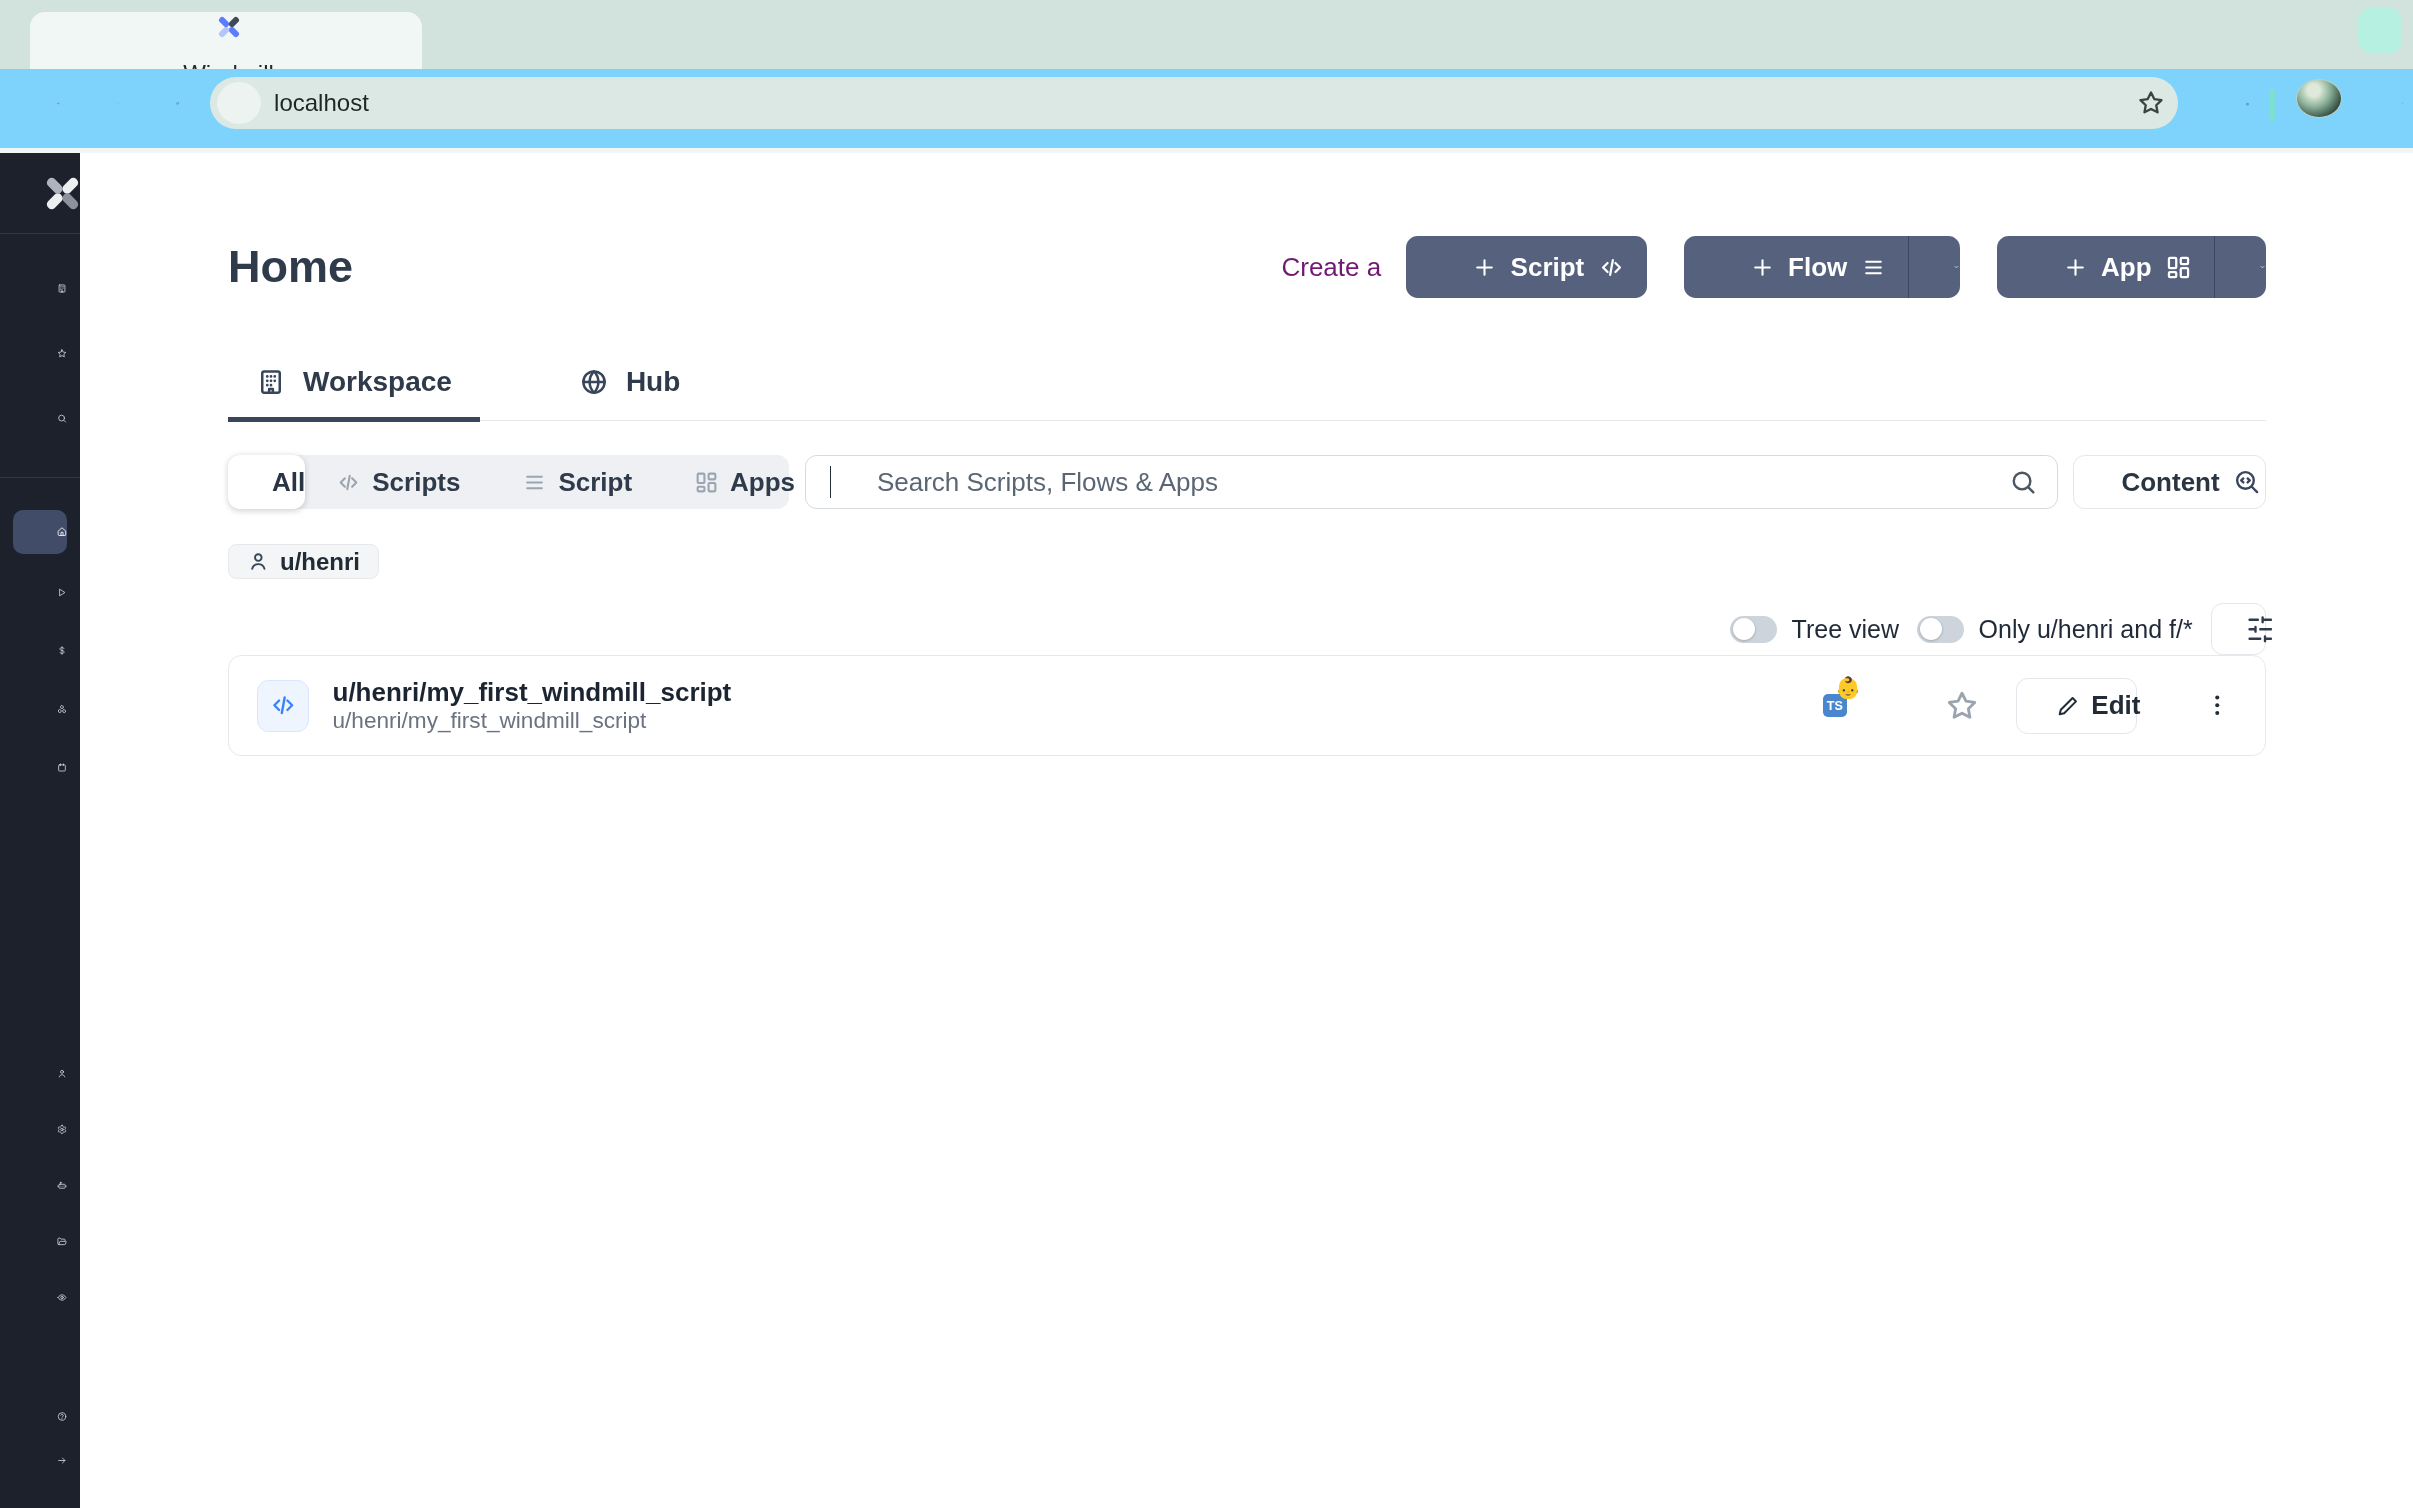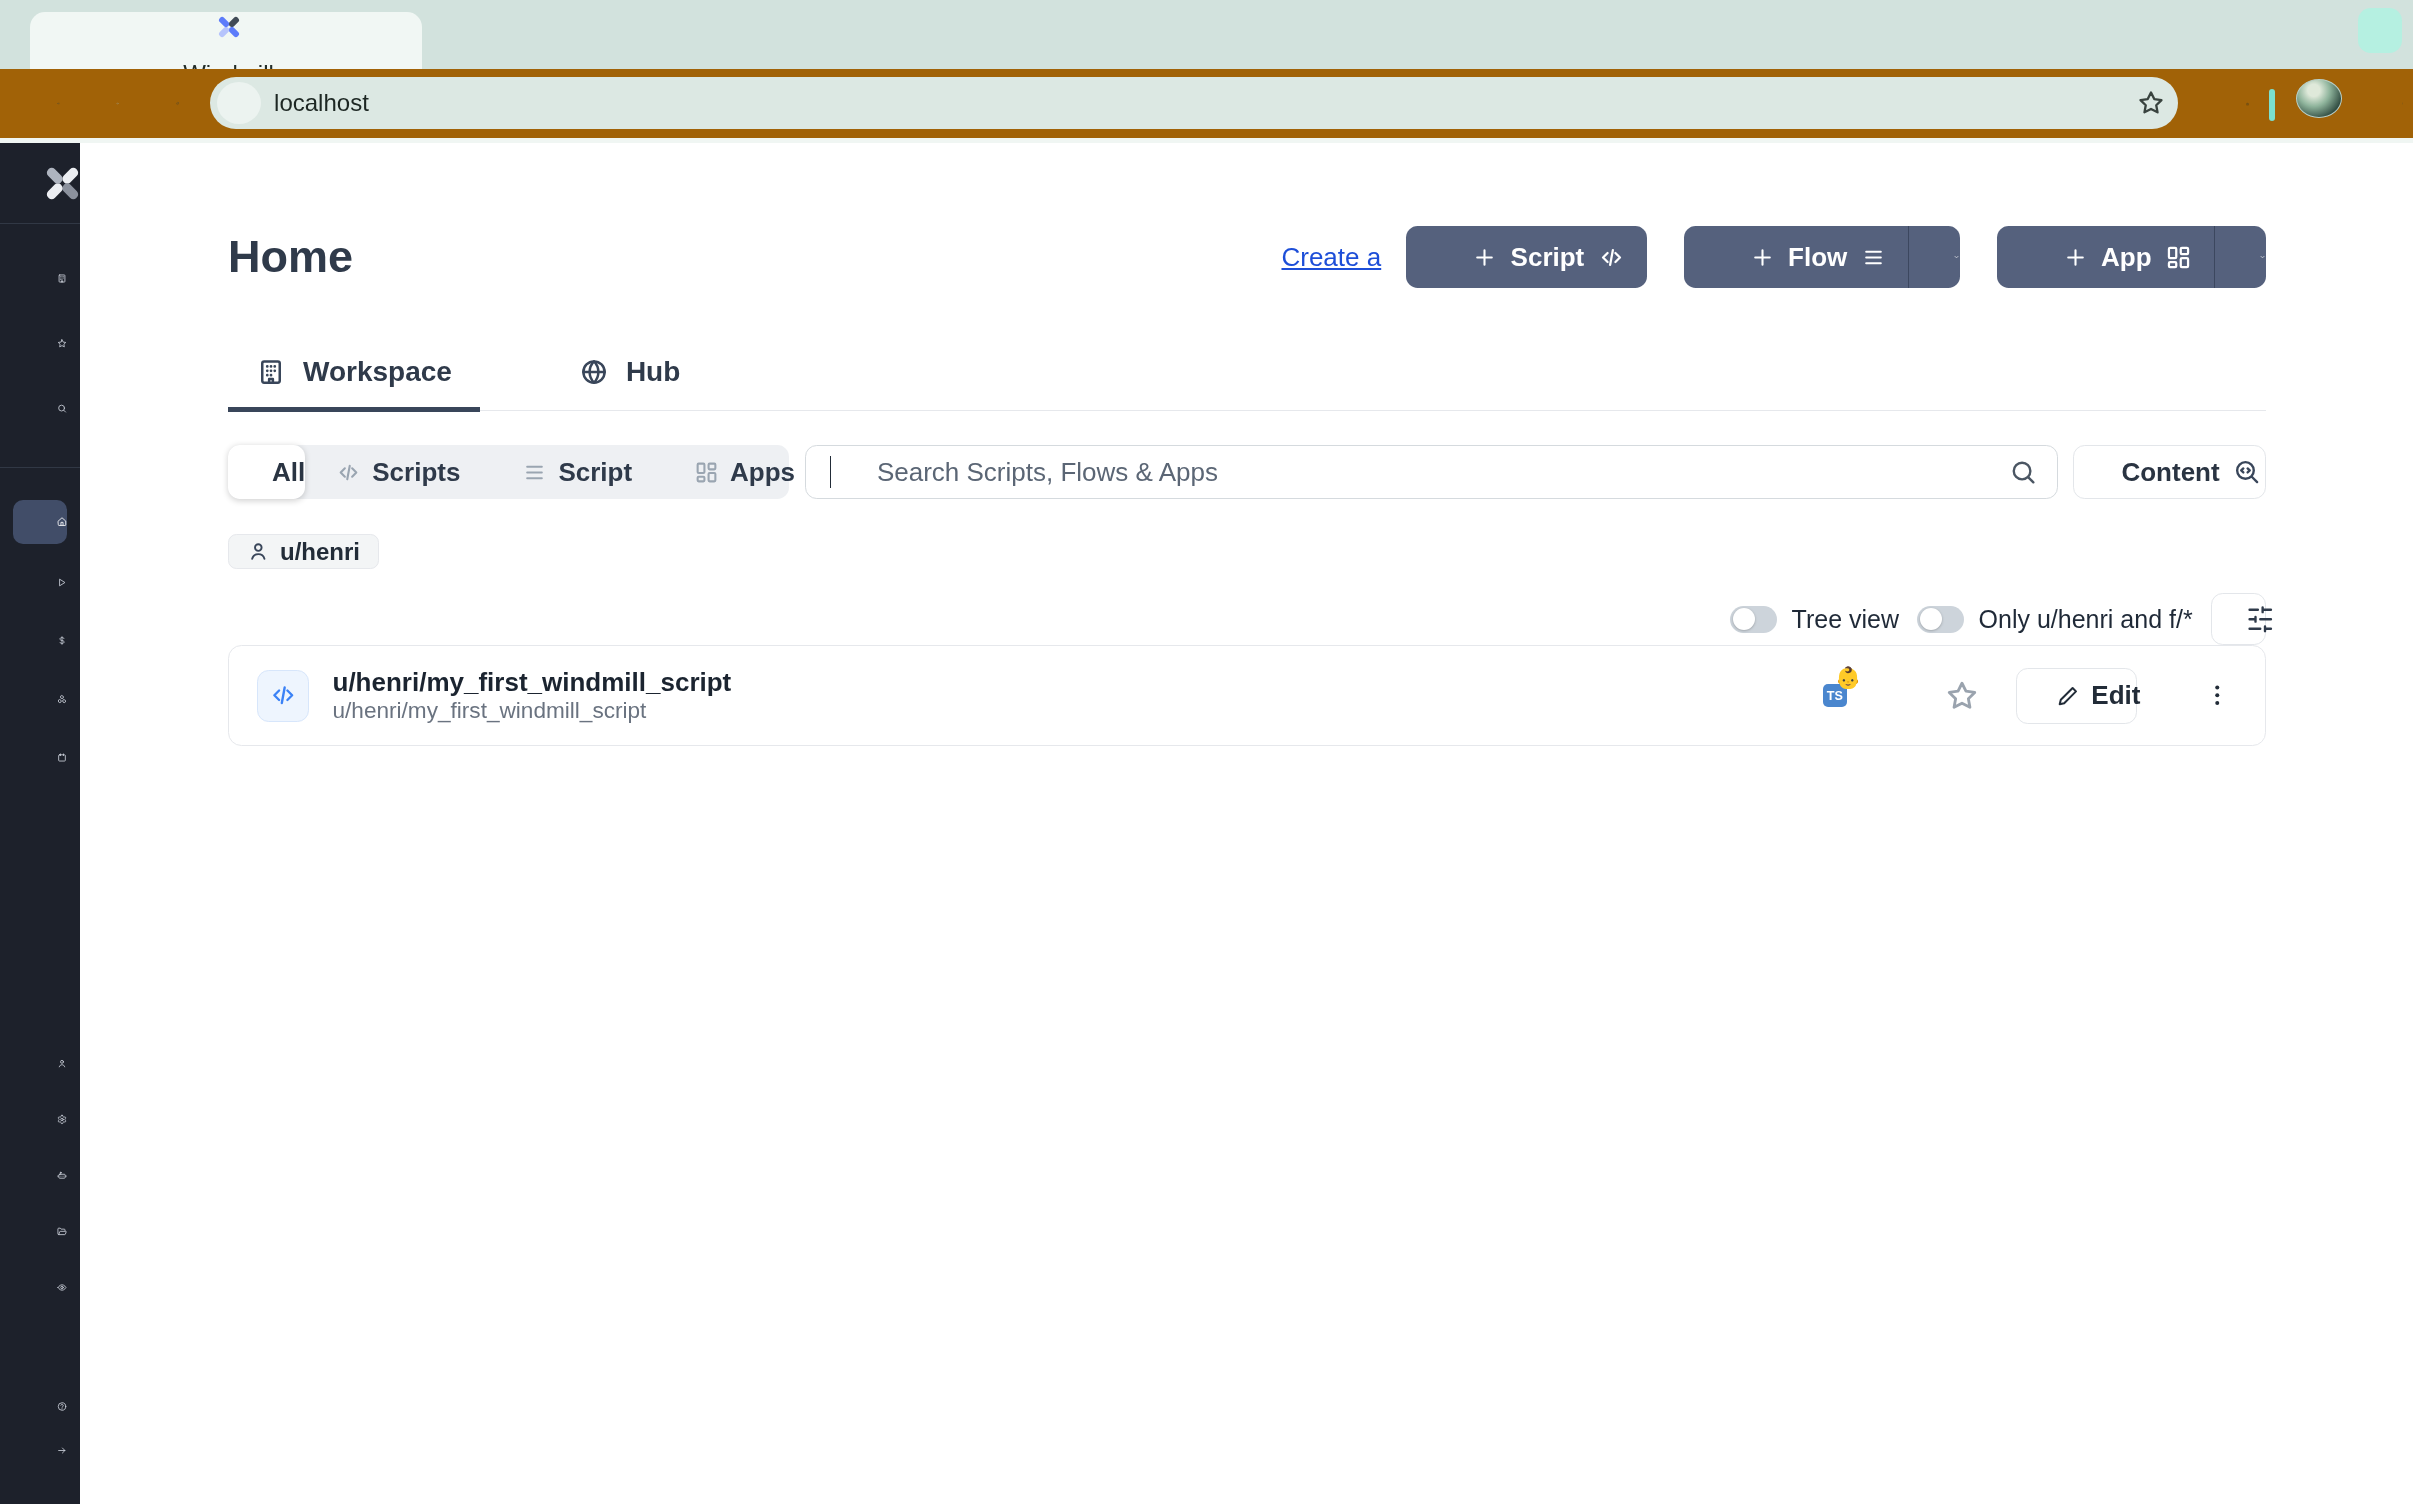--- a/index.html
+++ b/index.html
@@ -10,21 +10,21 @@
 
   
   .tabstrip { position:relative; height:69px; background:#d2e2dd; }
   .tab { position:absolute; left:30px; top:11.7px; width:392px; height:57px; background:#f1f7f4;
          border-radius:15px 15px 0 0; display:flex; align-items:center; padding:0 15px 0 20px; gap:15px;flex-direction:column; }
   .tab-title { flex:1; font-size:24px; color:#232e2a; }
   .tab-close { width:34px; height:34px; border-radius:50%; display:flex; align-items:center; justify-content:center; color:#39433f; }
   .newtab { position:absolute; left:437px; top:15px; width:39px; height:39px; display:flex; align-items:center; justify-content:center; color:#374440; }
   .chrome-drop { position:absolute; right:11px; top:7.5px; width:44px; height:45px; border-radius:12.6px; background:#b5f0e1;
                  display:flex; align-items:center; justify-content:center; color:#1d2925; }
-  .toolbar { position:relative; height:74px; background:#a16207; border-bottom:5px solid #f0f6f3; }
+  .toolbar { position:relative; height:84px; background:#7dd3fc; border-bottom:5px solid #f0f6f3; }
   .tbtn { position:absolute; top:11px; width:47px; height:47px; border-radius:50%; display:flex; align-items:center; justify-content:center; color:#39433f; }
   .addressbar { position:absolute; left:210px; top:8.4px; width:1968px; height:52px; background:#dce8e3; border-radius:26px;
                 display:flex; align-items:center; padding:0 13.4px 0 6.7px; }
   .info-chip { width:42px; height:42px; border-radius:50%; background:#ecf3f0; display:flex; align-items:center; justify-content:center; color:#333f3b; }
   .url { margin-left:13.4px; font-size:24px; color:#1d2723; }
   .ab-star { margin-left:auto; color:#39433f; display:flex; }
   .sep-teal { position:absolute; left:2269px; top:20px; width:5.9px; height:32px; border-radius:3.4px; background:#7be0cf; }
   .avatar { position:absolute; left:2296px; top:10px; width:39px; height:39px; border-radius:50%;
             background:radial-gradient(circle at 38% 28%, #dfe9da 0 16%, #8fb49c 42%, #2c473d 78%, #1d332c 100%); border:0.8px solid #b9cfc7; }
 
@@ -34,21 +34,21 @@
   .side-divider { width:80px; height:0.8px; background:#313845; }
   .sbtn { width:54px; height:40px; border-radius:10px; display:flex; align-items:center; justify-content:center; color:#ced3dc; flex:none; }
   .sbtn.active { background:#414d68; color:#fff; height:44px; }
   .flex-spacer { flex:1; }
 
   .main { position:relative; flex:1; background:#fff; }
 
   
   .h-row { position:absolute; left:148px; right:147px; top:79px; height:70px; display:flex; align-items:center; }
   .h-title { font-size:45px; font-weight:700; color:#2f3a4a; }
-  .create-label { font-size:26px; color:#1d4ed8; margin-right:25px;text-decoration:underline; }
+  .create-label { font-size:26px; color:#701a75; margin-right:25px; }
   .pbtn { height:62px; border-radius:11.7px; background:#55617d; color:#fff; font-size:26px; font-weight:700;
           display:flex; align-items:center; overflow:hidden; }
   .pbtn .seg { display:flex; align-items:center; gap:13.4px; padding:0 22px; height:100%; }
   .pbtn .chev { width:52px; height:100%; display:flex; align-items:center; justify-content:center; border-left:1.7px solid rgba(15,22,40,.35); }
   .pbtn + .pbtn, .pbtn-gap { margin-left:37px; }
 
   
   .tabs-row { position:absolute; left:148px; right:147px; top:204px; height:64px; border-bottom:1.7px solid #e6e8ec;
               display:flex; align-items:flex-end;gap:41px; }
   .ttab { display:flex; align-items:center; gap:17px; padding:0 28px 18.4px; font-size:28px; font-weight:600; color:#2f3a4a;

